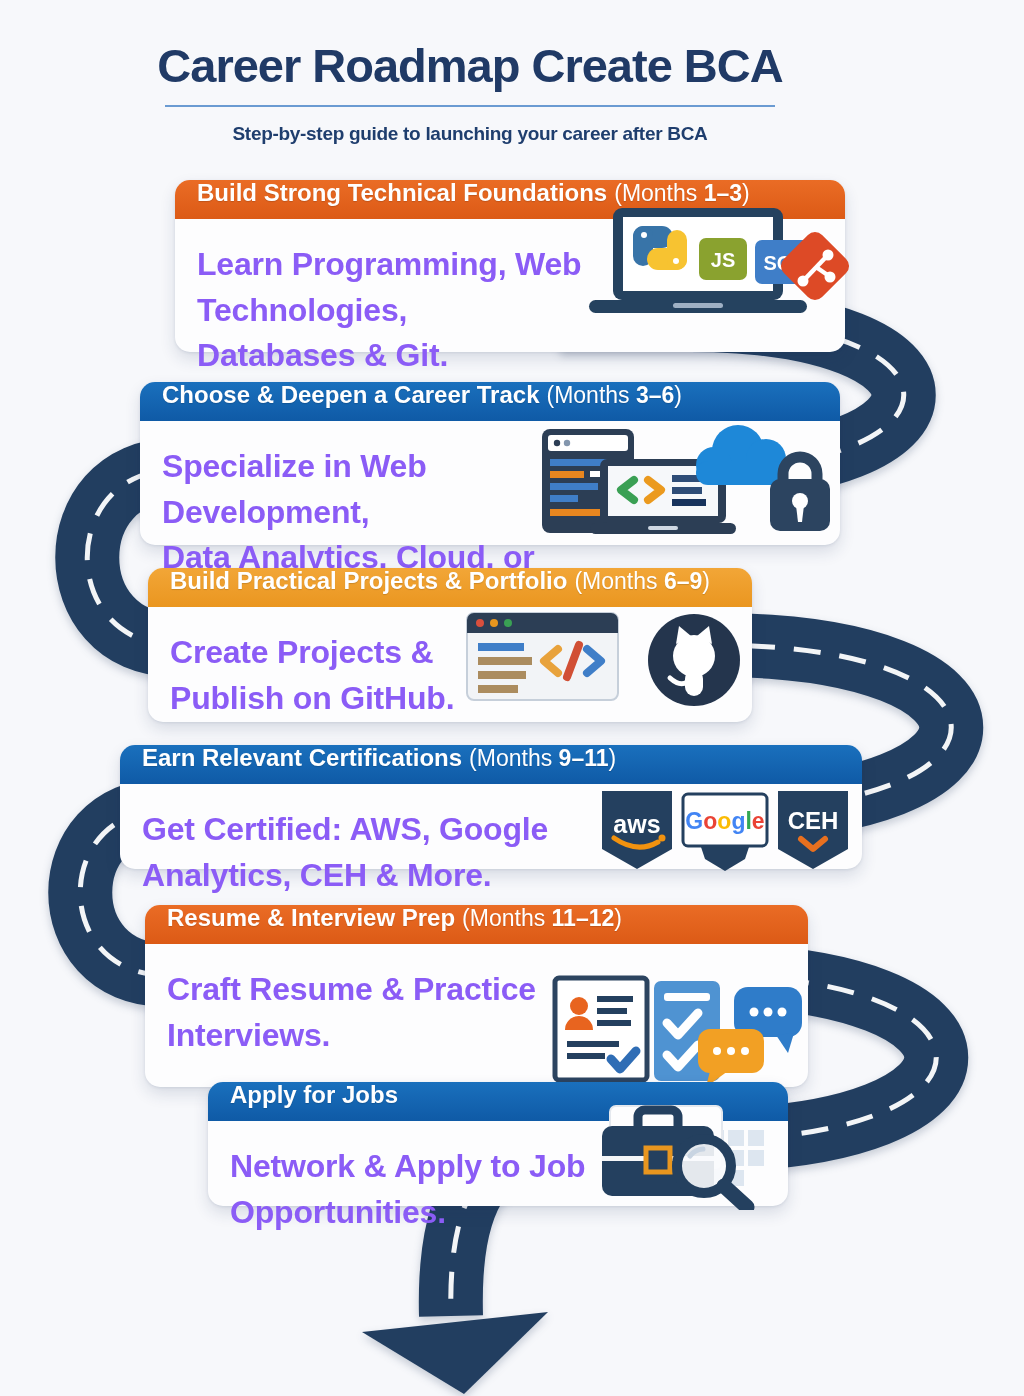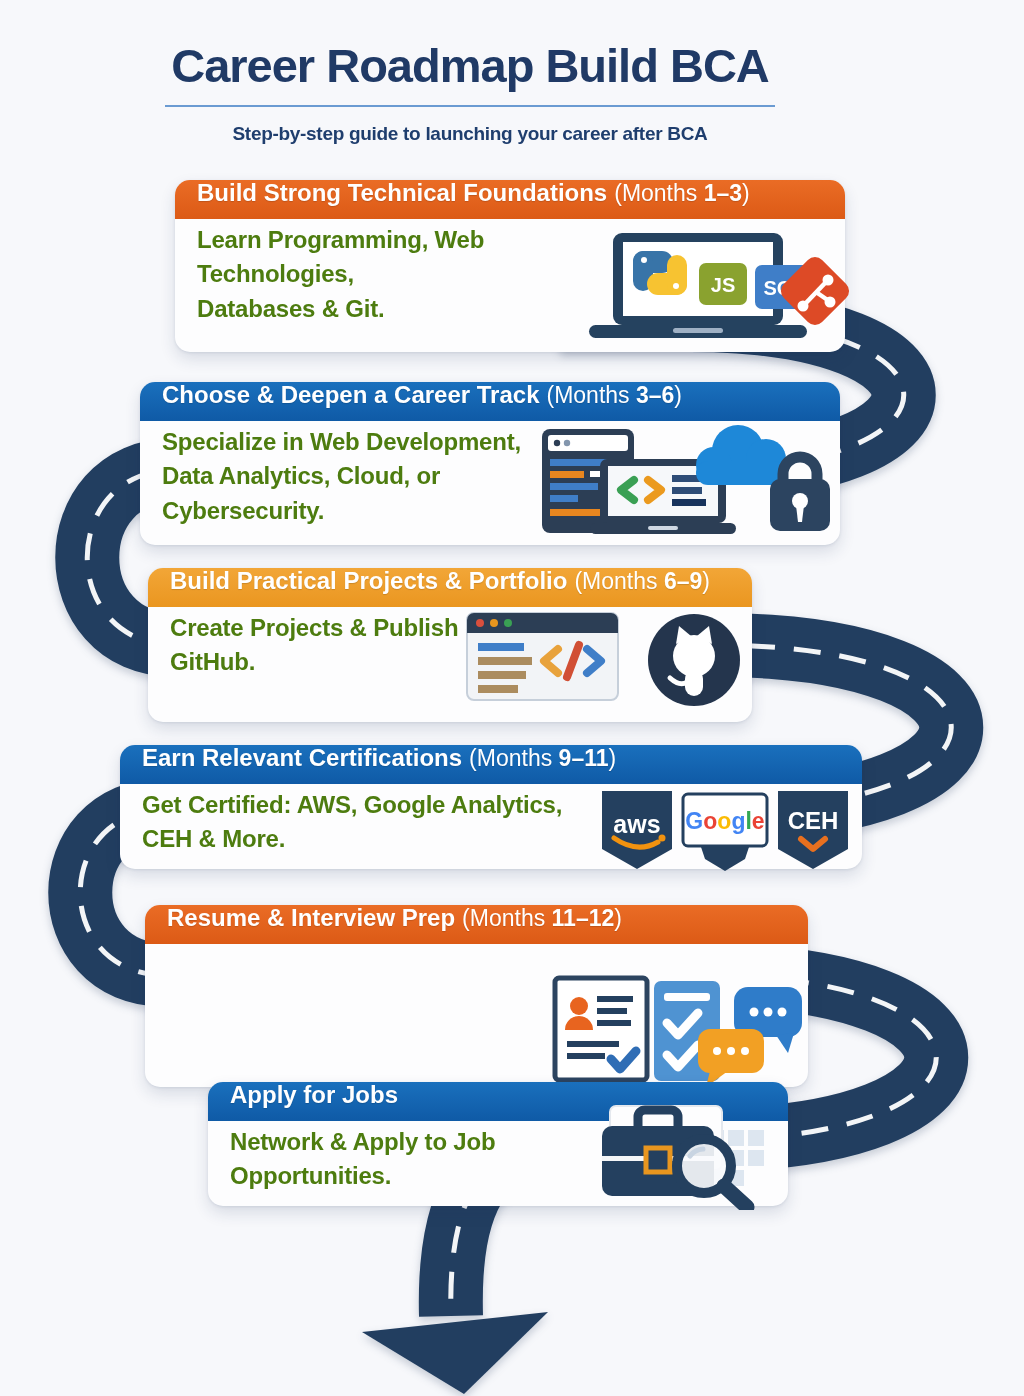--- a/index.html
+++ b/index.html
@@ -22,31 +22,31 @@
     box-shadow:0 7px 16px rgba(30,50,90,.14), 0 1px 3px rgba(30,50,90,.10); }
   .step-header { border-radius:15px 15px 0 0; padding:0 22px 13px;
     color:#fff; font-size:24px; line-height:1.1; white-space:nowrap;
     text-shadow:0 1px 1px rgba(0,0,0,.15); }
   .hdr-title { font-weight:700; }
   .hdr-months { font-weight:400; font-size:23px; margin-left:7px; }
   .hdr-months b { font-weight:700; }
   .accent-orange .step-header { background:linear-gradient(180deg,#ea6c25,#dc5a16); }
   .accent-blue   .step-header { background:linear-gradient(180deg,#1a70bd,#0f5aa6); }
   .accent-amber  .step-header { background:linear-gradient(180deg,#f2a637,#ea9620); }
-  .body-text { padding:4px 22px; font-size:24px; font-weight:700; color:#4d7c0f;
+  .body-text { padding:23px 22px; font-size:32px; font-weight:700; color:#8b5cf6;
     line-height:1.42; white-space:pre-line; letter-spacing:-0.2px; }
   #step-1 { left:175px; top:180px; width:670px; height:172px; }
   #step-2 { left:140px; top:382px; width:700px; height:163px; }
   #step-3 { left:148px; top:568px; width:604px; height:154px; }
   #step-4 { left:120px; top:745px; width:742px; height:124px; }
   #step-5 { left:145px; top:905px; width:663px; height:182px; }
   #step-6 { left:208px; top:1082px; width:580px; height:124px; }
   
   .icons { position:absolute; }
-  .icons-1 { right:-8px;  bottom:1px; }
+  .icons-1 { right:-8px;  bottom:26px; }
   .icons-2 { right:6px;   bottom:4px; }
   .icons-3 { right:10px;  bottom:8px; }
   .icons-4 { right:14px;  bottom:-12px;padding-left:32px; }
   .icons-5 { right:4px;   bottom:0px; }
   .icons-6 { right:12px;  bottom:-8px; }
   
   .badge-txt  { font-family:"Liberation Sans",sans-serif; font-weight:700; font-size:20px; fill:#fff; text-anchor:middle; }
   .aws-txt    { font-family:"Liberation Sans",sans-serif; font-weight:700; font-size:25px; fill:#fff; text-anchor:middle; }
   .ceh-txt    { font-family:"Liberation Sans",sans-serif; font-weight:700; font-size:24px; fill:#fff; text-anchor:middle; }
   .google-txt { font-family:"Liberation Sans",sans-serif; font-weight:700; font-size:23px; text-anchor:middle; }
@@ -60,21 +60,21 @@
     <path d="M560 320 L690 320 C975 320 975 470 690 470 L175 470 C58 470 58 645 175 645
          L715 645 C1030 645 1030 810 715 810 L165 810 C52 810 52 975 165 975
          L700 975 C1015 975 1015 1140 700 1140 L565 1140 C478 1140 448 1205 451 1316" fill="none" stroke="#223e60" stroke-width="64"></path>
     <polygon points="362,1332 548,1312 464,1394" fill="#223e60"></polygon>
     <path d="M560 320 L690 320 C975 320 975 470 690 470 L175 470 C58 470 58 645 175 645
          L715 645 C1030 645 1030 810 715 810 L165 810 C52 810 52 975 165 975
          L700 975 C1015 975 1015 1140 700 1140 L565 1140 C478 1140 448 1205 451 1316" fill="none" stroke="#ffffff" stroke-width="5" stroke-dasharray="27 19" opacity="0.95"></path>
   </svg>
 
   <header class="hero">
-    <h1 class="title">Career Roadmap Build BCA</h1>
+    <h1 class="title">Career Roadmap Create BCA</h1>
     <div class="title-rule"></div>
     <p class="subtitle">Step-by-step guide to launching your career after BCA</p>
   </header>
 
   <section class="step accent-orange" id="step-1">
     <header class="step-header">
       <span class="hdr-title">Build Strong Technical Foundations</span><span class="hdr-months"><span>(Months </span><b>1–3</b><span>)</span></span>
     </header>
     <p class="body-text" style="max-width:460px">Learn Programming, Web Technologies,
 Databases &amp; Git.</p>
@@ -218,20 +218,21 @@
           <path d="M23 48 l12 10 l12 -10" stroke="#e8701f" stroke-width="6" fill="none" stroke-linecap="round" stroke-linejoin="round"></path>
         </g>
       </svg>
     </div>
   </section>
 
   <section class="step accent-orange" id="step-5">
     <header class="step-header">
       <span class="hdr-title">Resume &amp; Interview Prep</span><span class="hdr-months"><span>(Months </span><b>11–12</b><span>)</span></span>
     </header>
+    <p class="body-text" style="max-width:420px">Craft Resume &amp; Practice Interviews.</p>
     <div class="icons icons-5">
       <svg width="252" height="112" viewBox="0 0 252 112">
         <g>
           <rect x="3" y="7" width="92" height="102" rx="4" fill="#fff" stroke="#2c4460" stroke-width="5"></rect>
           <circle cx="27" cy="35" r="9" fill="#e8641f"></circle>
           <path d="M13 59 a14 14 0 0 1 28 0 z" fill="#e8641f"></path>
           <rect x="45" y="25" width="36" height="6" fill="#24405f"></rect>
           <rect x="45" y="37" width="30" height="6" fill="#24405f"></rect>
           <rect x="45" y="49" width="34" height="6" fill="#24405f"></rect>
           <rect x="15" y="70" width="52" height="6" fill="#24405f"></rect>

